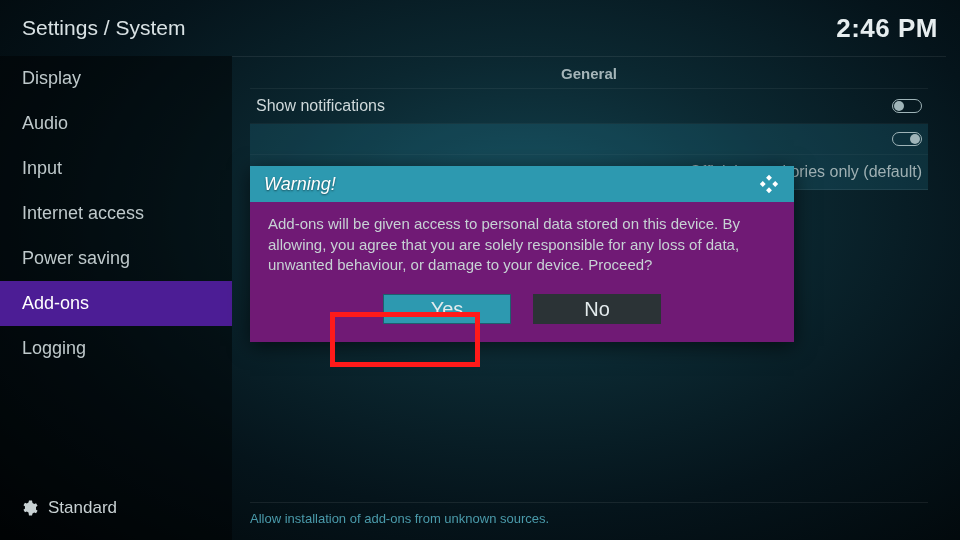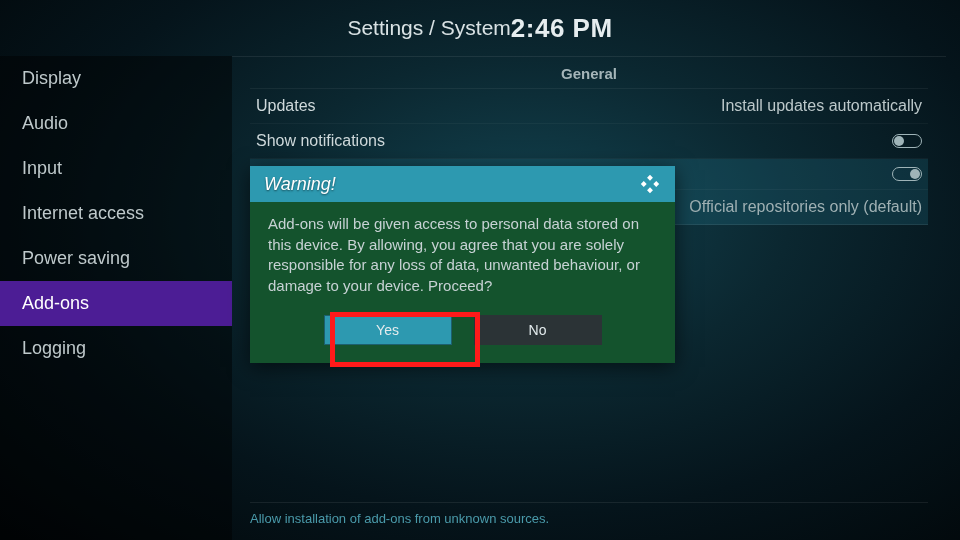--- a/index.html
+++ b/index.html
@@ -6,21 +6,21 @@
   body {
     width: 960px; height: 540px;
     background: radial-gradient(ellipse at 55% 40%, #134350 0%, #0b2730 35%, #05141b 65%, #010608 100%);
     font-family: "Segoe UI", Arial, sans-serif;
     color: #ccd6d9;
     overflow: hidden;
     position: relative;
   }
   .header {
     position: absolute; top: 0; left: 0; right: 0; height: 56px;
-    display: flex; align-items: center; justify-content: center;
+    display: flex; align-items: center; justify-content: space-between;
     padding: 0 22px;
   }
   .breadcrumb {
     font-size: 21px; color: #d9e2e4; font-weight: 300;
   }
   .clock { font-size: 26px; color: #e6edef; font-weight: 700; letter-spacing: 0.5px; }
 
   .topline {
     position: absolute; top: 56px; left: 232px; right: 14px; height: 1px;
     background: rgba(255,255,255,0.08);
@@ -84,22 +84,22 @@
   .footer-hint {
     position: absolute; bottom: 14px; left: 18px; right: 18px;
     border-top: 1px solid rgba(255,255,255,0.08);
     padding-top: 8px;
     font-size: 13px; color: #4a9aaa;
   }
 
   .dialog {
     position: absolute;
     left: 250px; top: 166px;
-    width: 425px;
-    background: #14532d;
+    width: 544px;
+    background: #701a75;
     box-shadow: 0 4px 20px rgba(0,0,0,0.6);
   }
   .dialog-head {
     background: #2d99b0;
     color: #fff;
     font-size: 18px; font-weight: 500; font-style: italic;
     padding: 7px 14px;
     display: flex; justify-content: space-between; align-items: center;
     text-shadow: 0 1px 2px rgba(0,0,0,0.5);
   }
@@ -109,21 +109,21 @@
     padding: 12px 18px 6px;
     font-size: 15px; line-height: 1.38; color: #c7d2d4;
   }
   .dialog-actions {
     display: flex; justify-content: center; gap: 22px;
     padding: 12px 0 18px;
   }
   .dlg-btn {
     width: 128px; height: 30px;
     display: flex; align-items: center; justify-content: center;
-    font-size: 14px; cursor: pointer; color: #e3ebed;
+    font-size: 20px; cursor: pointer; color: #e3ebed;
   }
   .dlg-btn.yes {
     background: #2d99b0;
     border: 1px solid #1d5f6e;
   }
   .dlg-btn.no {
     background: #2b3336;
   }
   .callout {
     position: absolute;
@@ -143,29 +143,31 @@
 <div class="topline"></div>
 
 <div class="sidebar">
   <div class="side-item">Display</div>
   <div class="side-item">Audio</div>
   <div class="side-item">Input</div>
   <div class="side-item">Internet access</div>
   <div class="side-item">Power saving</div>
   <div class="side-item active">Add-ons</div>
   <div class="side-item">Logging</div>
+  <div class="side-footer">
+    <svg class="gear" viewBox="0 0 24 24">
+        <path d="M12 8a4 4 0 100 8 4 4 0 000-8zm9.4 4a7.5 7.5 0 00-.1-1.3l2.1-1.6-2-3.5-2.5 1a7.6 7.6 0 00-2.2-1.3L16 2h-4l-.7 2.6a7.6 7.6 0 00-2.2 1.3l-2.5-1-2 3.5 2.1 1.6a7.7 7.7 0 000 2.6L4.6 14.2l2 3.5 2.5-1a7.6 7.6 0 002.2 1.3L12 22h4l.7-2.6a7.6 7.6 0 002.2-1.3l2.5 1 2-3.5-2.1-1.6c.07-.43.1-.87.1-1.3z"></path>
+      </svg>
+    <span>Standard</span>
+  </div>
 </div>
 
 <div class="content">
   <div class="section-title">General</div>
 
-  <div class="row">
-    <span>Updates</span>
-    <span class="val">Install updates automatically</span>
-  </div>
   <div class="row">
     <span>Show notifications</span>
     <span class="toggle"></span>
   </div>
   <div class="row highlight">
     <span></span>
     <span class="toggle on"></span>
   </div>
   <div class="row highlight" style="border-bottom:1px solid rgba(255,255,255,0.08);">
     <span></span>

